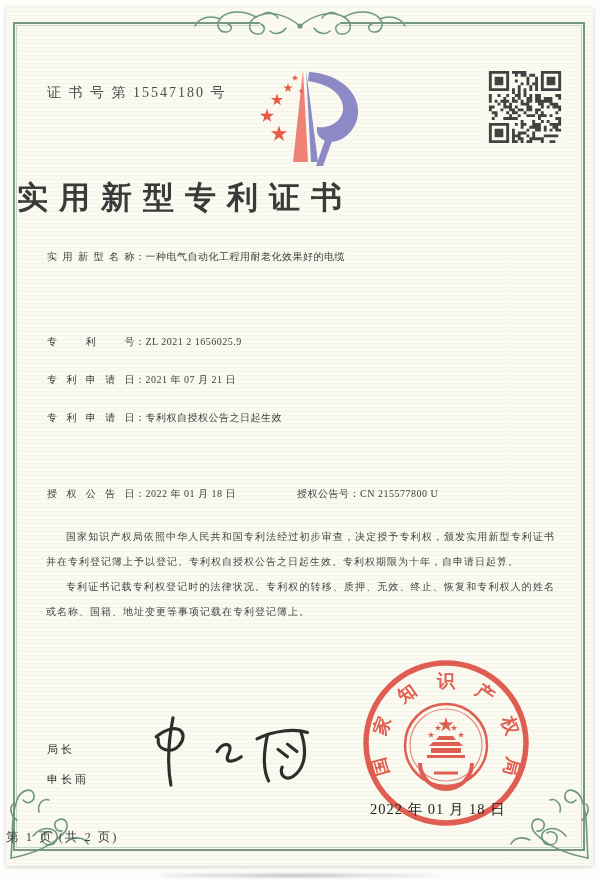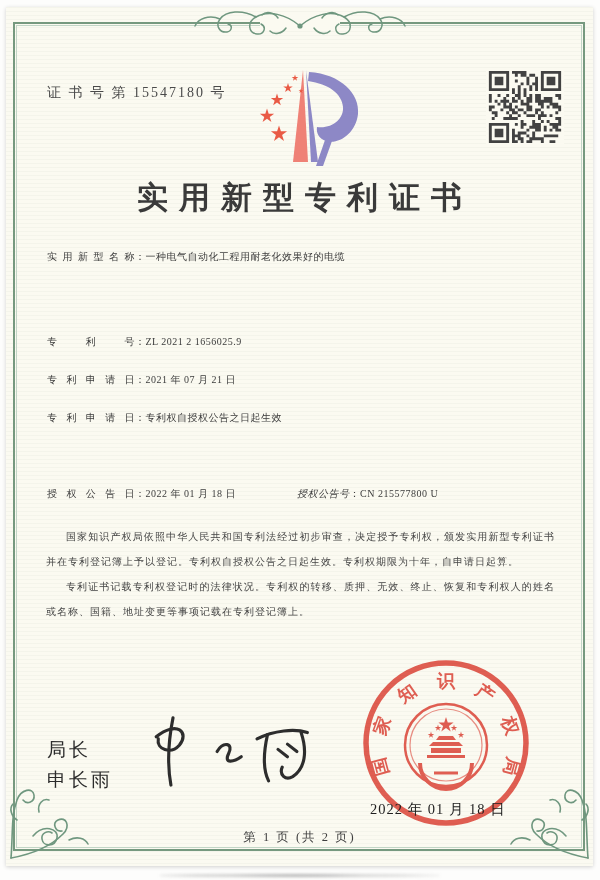--- a/index.html
+++ b/index.html
@@ -22,40 +22,40 @@
   }
   .frame::after{
     content:"";position:absolute;inset:1px;border:1px solid #c2d5c6;
   }
   .abs{position:absolute;}
   
   .certno{left:41px;top:61px;font-size:14px;letter-spacing:2px;color:#4a4a4a;margin-top:16px;}
   .logo{left:240px;top:55px;width:120px;height:110px;}
   .qr{left:480px;top:61px;width:78px;height:78px;}
   .title{
-    left:0;right:0;top:170px;text-align:center;
+    left:0;right:0;top:170px;text-align:left;
     font-size:31px;font-weight:600;color:#3a3a3a;
     letter-spacing:11px;padding-left:11px;
   }
   
   .field{left:41px;right:30px;font-size:10px;color:#3c3c3c;letter-spacing:.5px;white-space:nowrap;}
   .lbl{display:inline-block;width:88px;text-align:justify;text-align-last:justify;vertical-align:top;}
-  .lbl2{display:inline-block;vertical-align:top;font-style:italic;}
+  .lbl2{display:inline-block;vertical-align:top;}
   .grantright{position:absolute;left:250px;top:0;}
   
   .paras{left:40px;right:38px;top:517px;font-size:10px;line-height:25px;color:#454545;letter-spacing:1px;text-align:justify;}
   .paras p{margin:0;text-indent:2em;}
   
-  .officer{left:41px;top:728px;font-size:19px;line-height:30px;color:#2b2b2b;font-family:Liberation Sans, sans-serif;letter-spacing:3px;z-index:5;}
+  .officer{left:41px;top:728px;font-size:11px;line-height:30px;color:#2b2b2b;font-family:Liberation Mono, monospace;letter-spacing:3px;z-index:5;}
   .signature{left:125px;top:700px;width:210px;height:90px;z-index:4;}
   
   .seal{left:352px;top:648px;width:176px;height:176px;z-index:2;opacity:.93;mix-blend-mode:multiply;}
   .sealdate{left:364px;top:793px;font-size:14.5px;letter-spacing:1px;color:#1e1e1e;z-index:6;}
   
-  .footer{left:0;right:0;top:822px;text-align:center;font-size:12.5px;letter-spacing:2px;color:#3f3f3f;}
+  .footer{left:0;right:0;top:822px;text-align:left;font-size:12.5px;letter-spacing:2px;color:#3f3f3f;}
   
   .orn-top{left:50%;top:-3px;transform:translateX(-50%);width:220px;height:40px;}
   .orn-bl{left:-3px;bottom:2px;width:90px;height:90px;}
   .orn-br{right:-3px;bottom:2px;width:90px;height:90px;}
   
   .page2{position:absolute;left:160px;right:160px;bottom:1px;height:7px;z-index:0;
     background:radial-gradient(ellipse at 30% 50%, rgba(120,120,120,.35) 0 18%, rgba(0,0,0,0) 40%),
                radial-gradient(ellipse at 50% 50%, rgba(120,120,120,.3) 0 15%, rgba(0,0,0,0) 38%),
                radial-gradient(ellipse at 70% 50%, rgba(120,120,120,.3) 0 15%, rgba(0,0,0,0) 38%);
     filter:blur(1.5px);}

